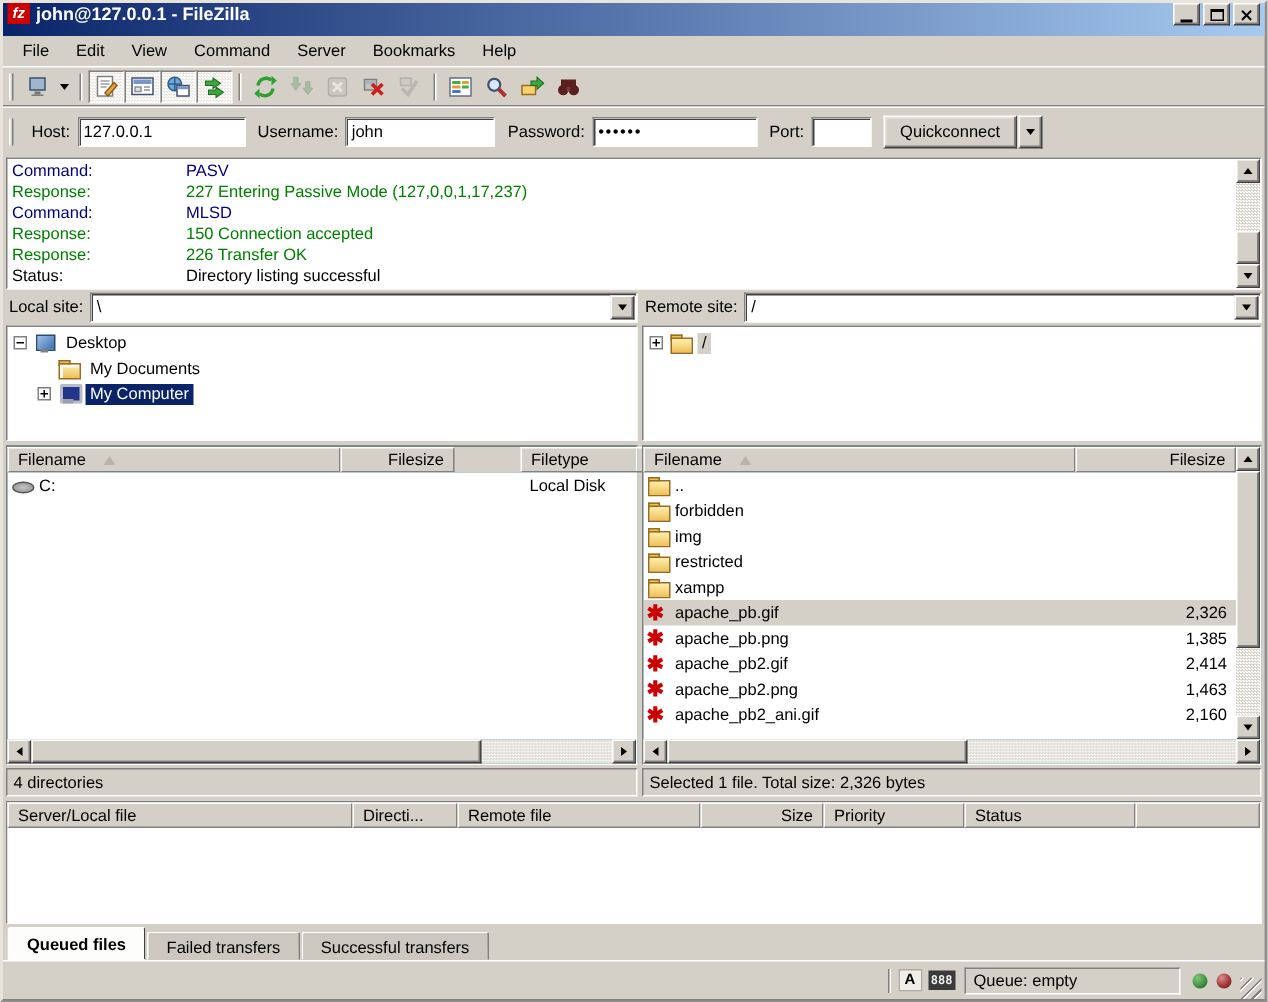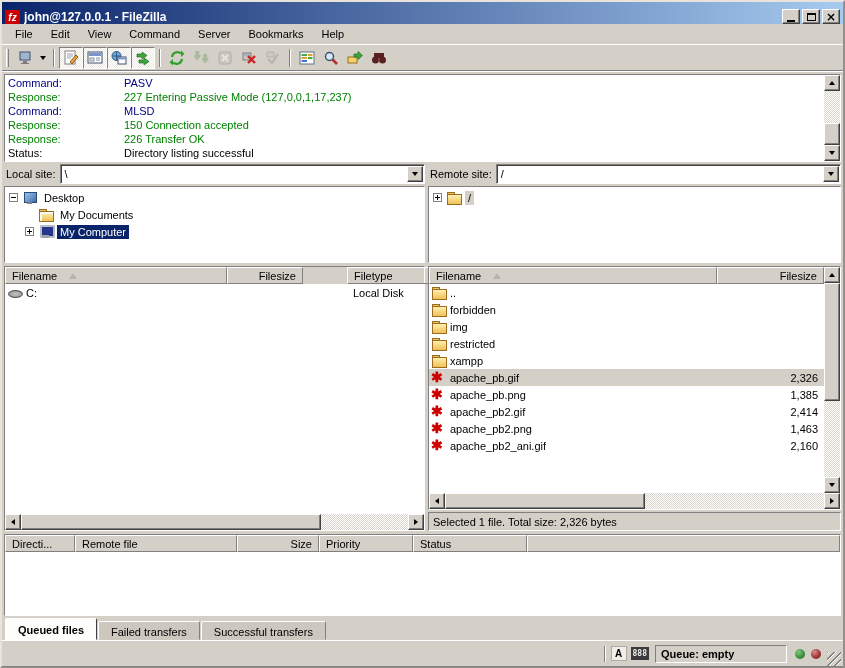--- a/index.html
+++ b/index.html
@@ -2,21 +2,21 @@
 <html style="--chrome: #D4D0C8; --title-grad-left: #0A246A; --title-grad-right: #A6CAF0; --brand-red: #CC0000; --sel-active: #0A246A; --sel-inactive: #D4D0C8; --led-green: #3E8E3E; --led-red: #A03030;"><head>
 <meta charset="utf-8">
 <style>
   * { box-sizing: border-box; margin: 0; padding: 0; }
   html,body { width:845px; height:668px; overflow:hidden; }
   body { font-family: "Liberation Sans", sans-serif; font-size: 11px; color:#000; background:#D4D0C8; }
 
   .window { width:845px; height:668px; background:var(--chrome); border:2px outset #E8E4DC; display:flex; flex-direction:column; }
 
   
-  .titlebar { height:22px; flex:0 0 22px; background:linear-gradient(90deg, var(--title-grad-left), var(--title-grad-right)); display:flex; align-items:flex-end; padding:0 3px; }
+  .titlebar { height:22px; flex:0 0 22px; background:linear-gradient(90deg, var(--title-grad-left), var(--title-grad-right)); display:flex; align-items:flex-start; padding:0 3px; }
   .fz-logo { width:15px; height:14px; background:var(--brand-red); color:#fff; font-style:italic; font-weight:bold; font-size:10px; display:flex; align-items:center; justify-content:center; margin-right:4px; flex:0 0 15px; }
   .title-text { color:#fff; font-weight:bold; font-size:12px; flex:1; white-space:nowrap; overflow:hidden; }
   .winbtns { display:flex; gap:2px; }
   .winbtn { width:18px; height:15px; background:var(--chrome); border:1px solid; border-color:#fff #404040 #404040 #fff; box-shadow:inset -1px -1px 0 #808080; display:flex; align-items:center; justify-content:center; font-size:10px; font-weight:bold; line-height:1; }
   .glyph-min { width:8px; height:2px; background:#000; margin-top:8px; }
   .glyph-max { width:9px; height:8px; border:1px solid #000; border-top-width:2px; }
   .glyph-close { font-size:12px; font-weight:bold; font-family:"DejaVu Sans", sans-serif; }
 
   
   .menubar { height:21px; flex:0 0 21px; display:flex; align-items:center; padding:0 4px; border-bottom:1px solid #fff; }
@@ -132,21 +132,21 @@
   
   .tabstrip { height:24px; flex:0 0 24px; display:flex; align-items:flex-end; padding-left:3px; }
   .tab { height:19px; padding:2px 12px 0 12px; margin-right:1px; background:#CCC8C0; border:1px solid; border-color:#fff #808080 transparent #fff; border-radius:2px 2px 0 0; display:flex; align-items:center; }
   .tab.active { height:22px; background:#FDFDFB; font-weight:bold; border-color:#fff #404040 transparent #fff; }
 
   
   .statusbar { height:26px; flex:0 0 26px; border-top:1px solid #fff; box-shadow:0 1px 0 #808080; display:flex; align-items:center; justify-content:flex-end; padding:0 2px 0 4px; }
   .sb-sep { width:2px; height:16px; border-left:1px solid #808080; border-right:1px solid #fff; margin:0 5px; }
   .badge-a { width:16px; height:15px; border:1px solid #B0ACA4; background:#F0EEE8; font-size:10px; font-weight:bold; display:flex; align-items:center; justify-content:center; margin-right:4px; }
   .badge-888 { height:13px; padding:0 2px; background:#3A3A3A; color:#F0F0F0; font-family:"DejaVu Sans Mono", monospace; font-size:8px; font-weight:bold; display:flex; align-items:center; margin-right:6px; letter-spacing:0; }
-  .queue-panel { width:132px; height:18px; background:var(--chrome); border:1px solid; border-color:#808080 #fff #fff #808080; display:flex; align-items:center; padding:0 5px; margin-right:8px;font-weight:bold; }
+  .queue-panel { width:144px; height:18px; background:var(--chrome); border:1px solid; border-color:#808080 #fff #fff #808080; display:flex; align-items:center; padding:0 5px; margin-right:8px; }
   .led { width:10px; height:10px; border-radius:50%; margin-right:6px; }
   .led-green { background:radial-gradient(circle at 35% 30%, #7CC87C, var(--led-green) 60%, #1E4E1E); }
   .led-red { background:radial-gradient(circle at 35% 30%, #D88C8C, var(--led-red) 60%, #5A1A1A); }
   .grip { width:14px; height:14px; align-self:flex-end; background:repeating-linear-gradient(315deg, transparent 0 3px, #fff 3px 4px, #808080 4px 5px); }
 </style>
 </head>
 <body>
 
 <div class="window">
 
@@ -281,20 +281,35 @@
     <div class="tbtn" title="find-files">
       <svg width="16" height="16">
           <circle cx="4.5" cy="10" r="3.5" fill="#5A2020"></circle>
           <circle cx="11.5" cy="10" r="3.5" fill="#5A2020"></circle>
           <rect x="3" y="3" width="10" height="5" fill="#5A2020"></rect>
           <rect x="7" y="8" width="2" height="3" fill="#7A4040"></rect>
         </svg>
     </div>
   </div>
 
+  <div class="quickbar">
+    <div class="gripper"></div>
+    <label>Host:</label>
+    <input class="field f-host" value="127.0.0.1" style="">
+    <label>Username:</label>
+    <input class="field f-user" value="john" style="">
+    <label>Password:</label>
+    <input class="field f-pass" value="••••••" style="">
+    <label>Port:</label>
+    <input class="field f-port" value="" style="">
+    <button class="qc-btn">Quickconnect</button>
+    <div class="qc-dd">
+        <span class="arr-down"></span>
+      </div>
+  </div>
 
   <div class="log-wrap">
     <div class="log-lines">
       <div class="log-line">
           <span class="log-label" style="color: rgb(0, 0, 128);">Command:</span>
           <span style="color: rgb(0, 0, 128);">PASV</span>
         </div>
       <div class="log-line">
           <span class="log-label" style="color: rgb(0, 128, 0);">Response:</span>
           <span style="color: rgb(0, 128, 0);">227 Entering Passive Mode (127,0,0,1,17,237)</span>
@@ -393,20 +408,21 @@
           <div class="sb-btn">
               <span class="arr-left-s"></span>
             </div>
           <div class="sb-thumb-h" style="width:300px"></div>
           <div class="spacer"></div>
           <div class="sb-btn">
               <span class="arr-right-s"></span>
             </div>
         </div>
       </div>
+      <div class="statusline">4 directories</div>
     </div>
 
     <div class="sash-v"></div>
 
     <div class="pane-right">
       <div class="site-row">
         <span class="site-label">Remote site:</span>
         <div class="combo">
           <span class="combo-text">/</span>
           <div class="combo-btn">
@@ -527,20 +543,23 @@
               <span class="arr-right-s"></span>
             </div>
         </div>
       </div>
       <div class="statusline">Selected 1 file. Total size: 2,326 bytes</div>
     </div>
   </div>
 
   <div class="queue-box">
     <div class="lheader">
+      <div class="hcell q-c0">
+          <span>Server/Local file</span>
+        </div>
       <div class="hcell q-c1">
           <span>Directi...</span>
         </div>
       <div class="hcell q-c2">
           <span>Remote file</span>
         </div>
       <div class="hcell q-c3 right">
           <span>Size</span>
         </div>
       <div class="hcell q-c4">

